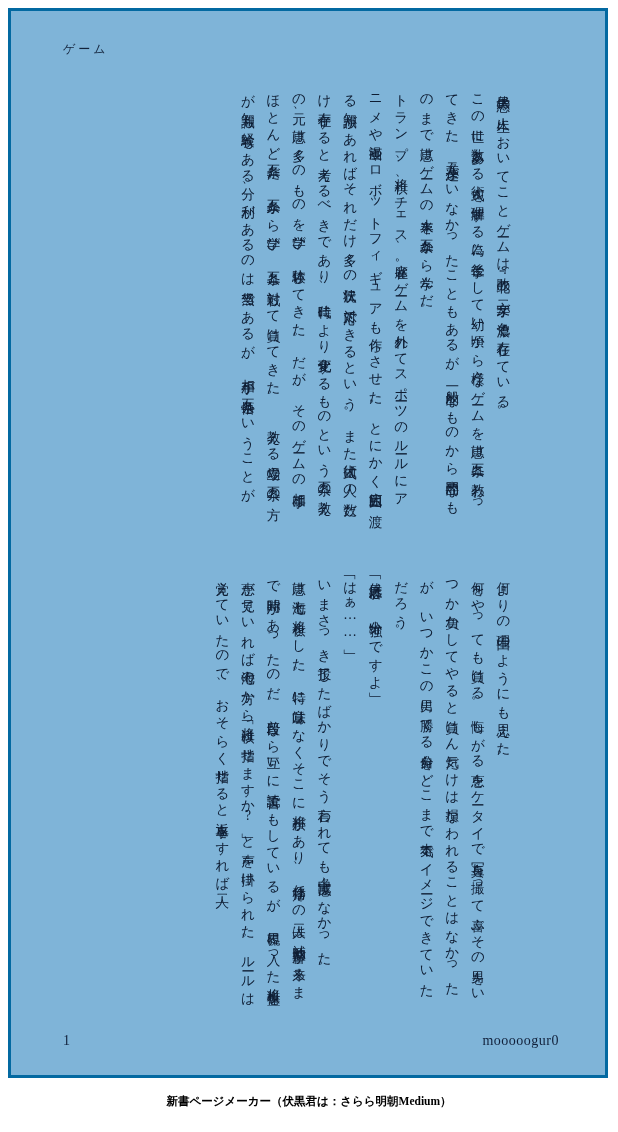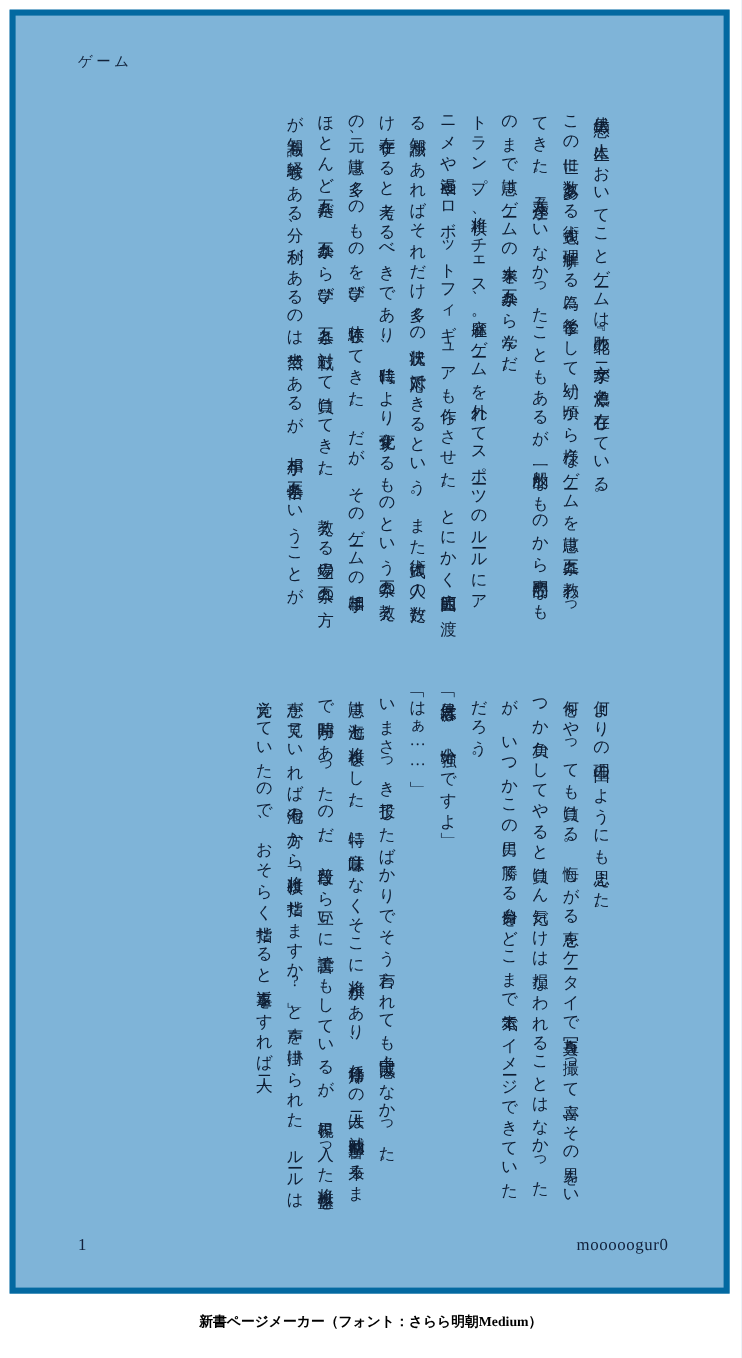--- a/index.html
+++ b/index.html
@@ -15,21 +15,21 @@
     overflow: hidden;
   }
 
   #page {
     position: absolute;
     left: 8px;
     top: 8px;
     width: 600px;
     height: 1070px;
     background: #7fb4d8;
-    border: 5px solid #0369a1;
+    border: 3px solid #0369a1;
     box-sizing: border-box;
     overflow: hidden;
   }
 
   
   .genre {
     position: absolute;
     top: 30px;
     left: 52px;
     font-size: 12px;
@@ -123,13 +123,13 @@
 「はぁ……」
 いまさっき投了したばかりでそう言われても中々実感はなかった。
 恵は七海と将棋をした。特に意味はなくそこに将棋があり、任務帰りの二人は補助監督が来るまで時間があったのだ。普段なら互いに読書でもしているが、視界に入った将棋盤を恵が見ていれば七海の方から「将棋は指せますか?」と声を掛けられた。ルールは覚えていたので、おそらく指せると返事をすれば二人</p>
   </div>
 
   <div class="page-num">1</div>
   <div class="author">mooooogur0</div>
 
 </div>
 
-<div class="caption">新書ページメーカー（フォント：さらら明朝Medium）</div>
+<div class="caption">新書ページメーカー（伏黒君は：さらら明朝Medium）</div>
 
 </body></html>

